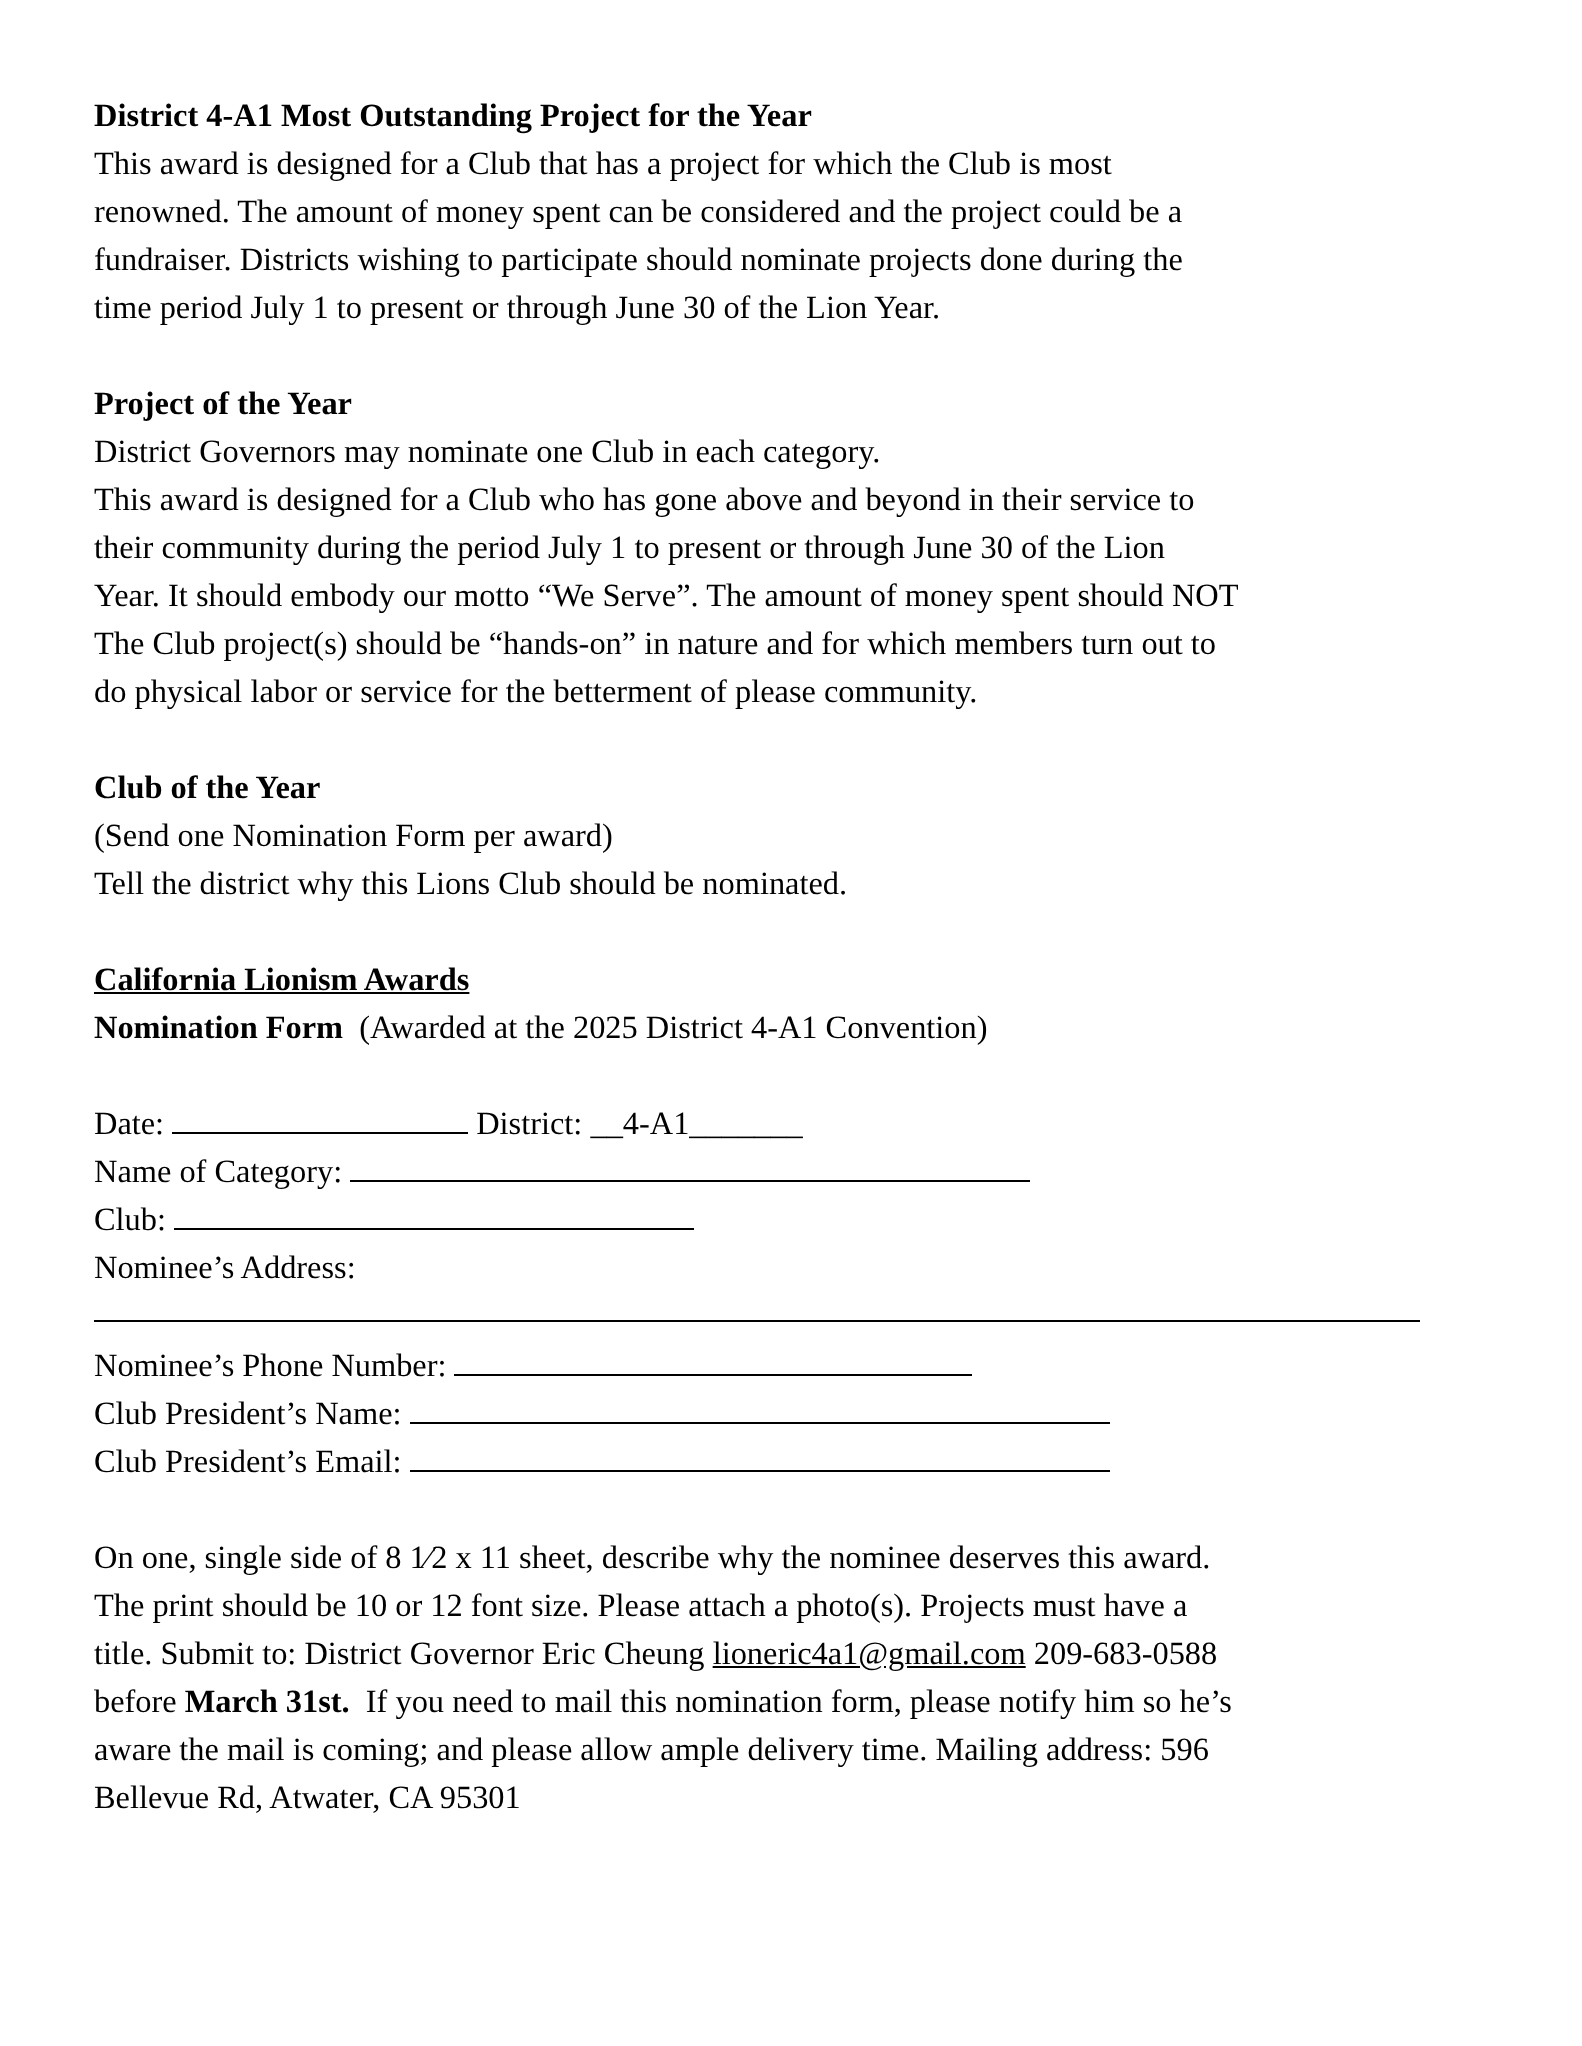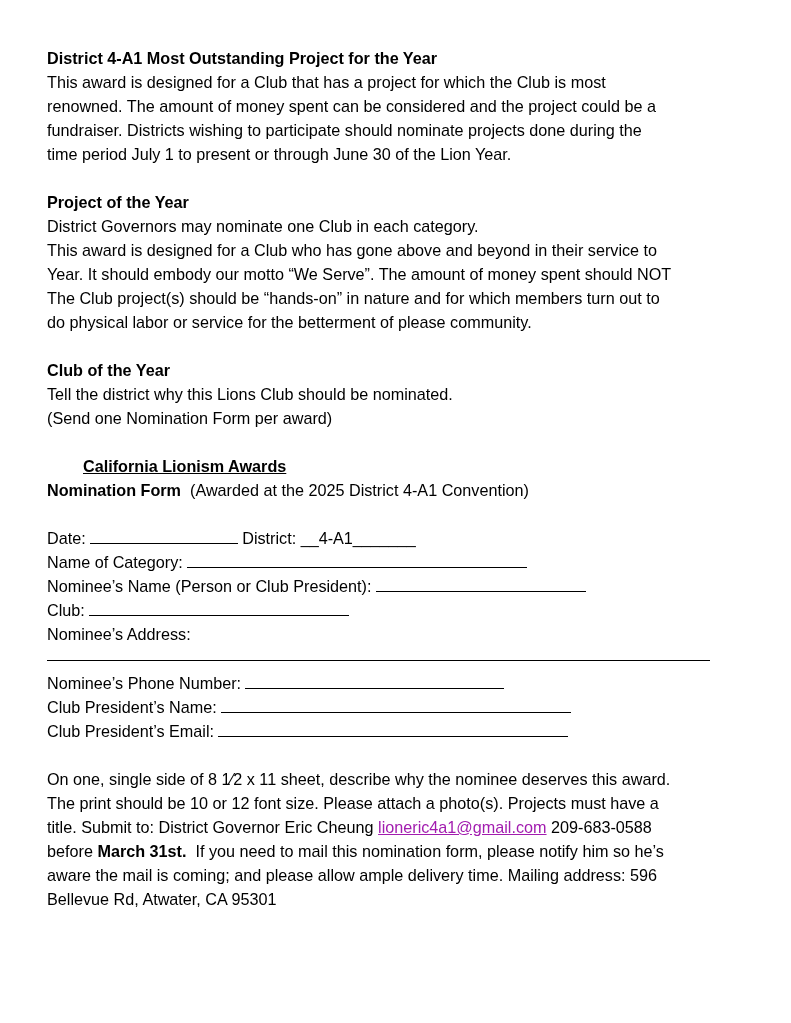--- a/index.html
+++ b/index.html
@@ -1,66 +1,64 @@
 <!DOCTYPE html>
 <html><head>
 <meta charset="utf-8">
 <style>
   html, body { margin: 0; padding: 0; background: #ffffff; }
   body { width: 791px; height: 1023px; position: relative; overflow: hidden;
          font-family: "Liberation Sans", sans-serif; color: #000; font-size: 16.2px; }
-  .page { position: absolute; left: 47px; top: 46px; width: 710px; }
+  .page { position: absolute; left: 47px; top: 46px; width: 710px; font-family: Liberation Serif, serif; }
   .line { line-height: 24px; height: 24px; white-space: nowrap; }
   .b { font-weight: bold; }
-  .u { text-decoration: underline; margin-left: 36px; }
+  .u { text-decoration: underline; }
   .gap { height: 24px; }
   .blank { display: inline-block; border-bottom: 1.3px solid #000; height: 16px; vertical-align: baseline; margin-left: 4px; }
-  .link { color: #a21caf; text-decoration: underline; }
+  .link { color: #000000; text-decoration: underline; }
   .full { display:block; border-bottom: 1.3px solid #000; width: 663px; height: 14px; margin-bottom: 10px; }
 </style>
 </head>
 <body>
 
 <div class="page">
   <div class="line b">District 4-A1 Most Outstanding Project for the Year</div>
   <div class="line">This award is designed for a Club that has a project for which the Club is most</div>
   <div class="line">renowned. The amount of money spent can be considered and the project could be a</div>
   <div class="line">fundraiser. Districts wishing to participate should nominate projects done during the</div>
   <div class="line">time period July 1 to present or through June 30 of the Lion Year.</div>
   <div class="gap"></div>
 
   <div class="line b">Project of the Year</div>
   <div class="line">District Governors may nominate one Club in each category.</div>
   <div class="line">This award is designed for a Club who has gone above and beyond in their service to</div>
+  <div class="line">their community during the period July 1 to present or through June 30 of the Lion</div>
   <div class="line">Year. It should embody our motto “We Serve”. The amount of money spent should NOT</div>
   <div class="line">The Club project(s) should be “hands-on” in nature and for which members turn out to</div>
   <div class="line">do physical labor or service for the betterment of please community.</div>
   <div class="gap"></div>
 
   <div class="line b">Club of the Year</div>
+  <div class="line">(Send one Nomination Form per award)</div>
   <div class="line">Tell the district why this Lions Club should be nominated.</div>
-  <div class="line">(Send one Nomination Form per award)</div>
   <div class="gap"></div>
 
   <div class="line b u">California Lionism Awards</div>
   <div class="line">
     <span class="b">Nomination Form</span><span style="white-space:pre">  (Awarded at the 2025 District 4-A1 Convention)</span>
   </div>
   <div class="gap"></div>
 
   <div class="line">
     <span>Date:</span><span class="blank" style="width:148px"></span>
     <span>District:</span>
     <span>__4-A1_______</span>
   </div>
   <div class="line">
     <span>Name of Category:</span><span class="blank" style="width:340px"></span>
-  </div>
-  <div class="line">
-    <span>Nominee’s Name (Person or Club President):</span><span class="blank" style="width:210px"></span>
   </div>
   <div class="line">
     <span>Club:</span><span class="blank" style="width:260px"></span>
   </div>
   <div class="line">Nominee’s Address:</div>
   <span class="full"></span>
   <div class="line">
     <span>Nominee’s Phone Number:</span><span class="blank" style="width:259px"></span>
   </div>
   <div class="line">

